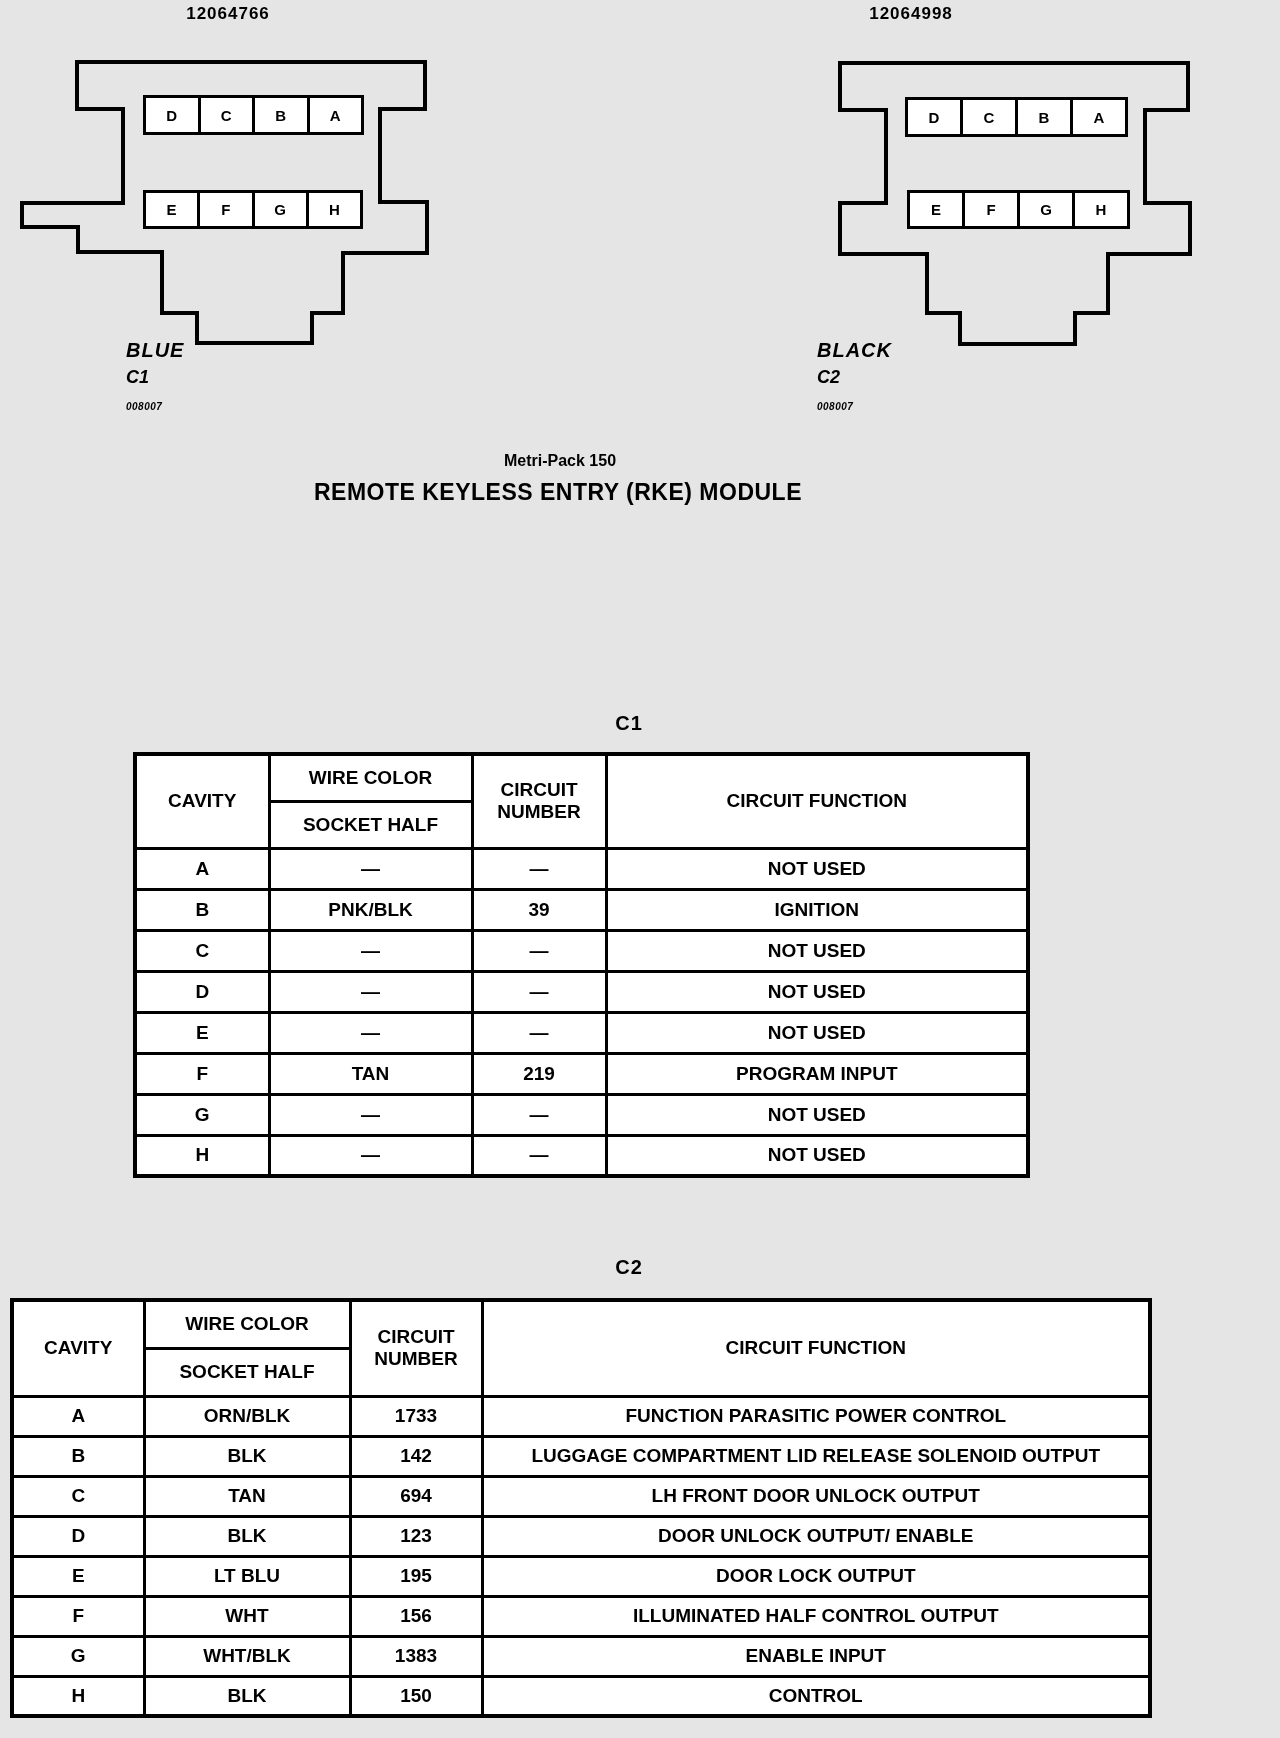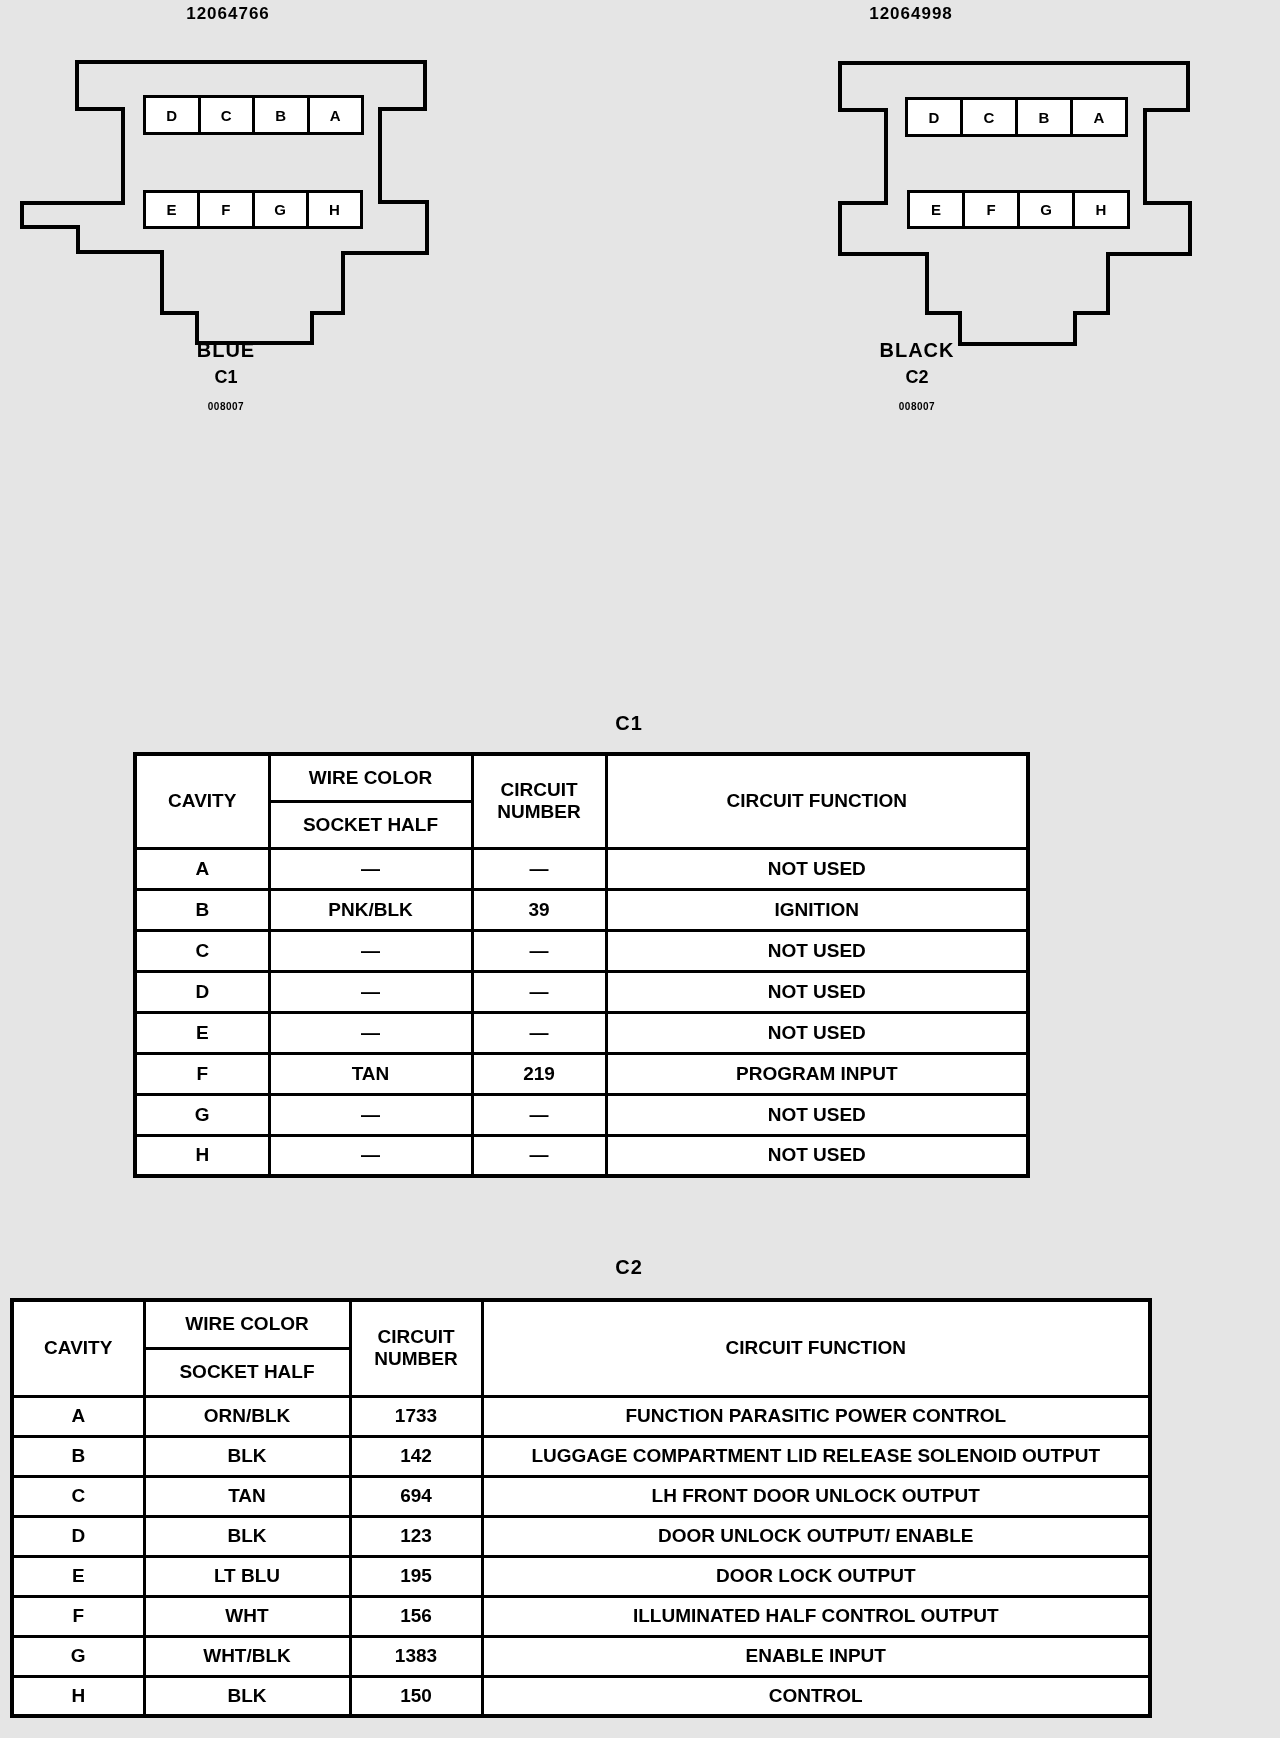--- a/index.html
+++ b/index.html
@@ -14,21 +14,21 @@
   .conn{position:absolute;}
   .conn polygon{fill:none;stroke:#000;stroke-width:4;}
   
   .pinrow{position:absolute;display:flex;background:#fff;}
   .pin{
     flex:1;border:3px solid #000;display:flex;align-items:center;justify-content:center;
     font-weight:bold;font-size:15px;background:#fff;
   }
   .pin + .pin{margin-left:-3px;}
   
-  .conncap{position:absolute;text-align:center;font-weight:bold;}
+  .conncap{position:absolute;text-align:left;font-weight:bold;font-style:italic;}
   .cap-color{font-size:20px;letter-spacing:1px;}
   .cap-id{font-size:18px;margin-top:5px;}
   .cap-fig{font-size:10px;margin-top:13px;letter-spacing:0.5px;}
   
   .metri{font-weight:bold;font-size:16px;text-align:center;}
   .module-title{font-weight:bold;font-size:23px;text-align:center;letter-spacing:0.5px;}
   .tbl-label{font-weight:bold;font-size:20px;text-align:center;letter-spacing:1px;}
   
   table.ptable{
     position:absolute;border-collapse:collapse;table-layout:fixed;
@@ -93,20 +93,22 @@
     <div class="cap-color">BLUE</div>
     <div class="cap-id">C1</div>
     <div class="cap-fig">008007</div>
   </div>
   <div class="conncap" style="left:817px;top:339px;width:200px;">
     <div class="cap-color">BLACK</div>
     <div class="cap-id">C2</div>
     <div class="cap-fig">008007</div>
   </div>
 
+  <div class="abs metri" style="left:200px;top:452px;width:720px;">Metri-Pack 150</div>
+  <div class="abs module-title" style="left:0;top:479px;width:1116px;">REMOTE KEYLESS ENTRY (RKE) MODULE</div>
 
   <div class="abs tbl-label" style="left:529px;top:712px;width:200px;">C1</div>
   <table class="ptable c1" style="left:133px;top:752px;width:897px;">
     <colgroup>
         <col style="width:134px">
         <col style="width:203px">
         <col style="width:134px">
         <col>
       </colgroup>
     <thead>

